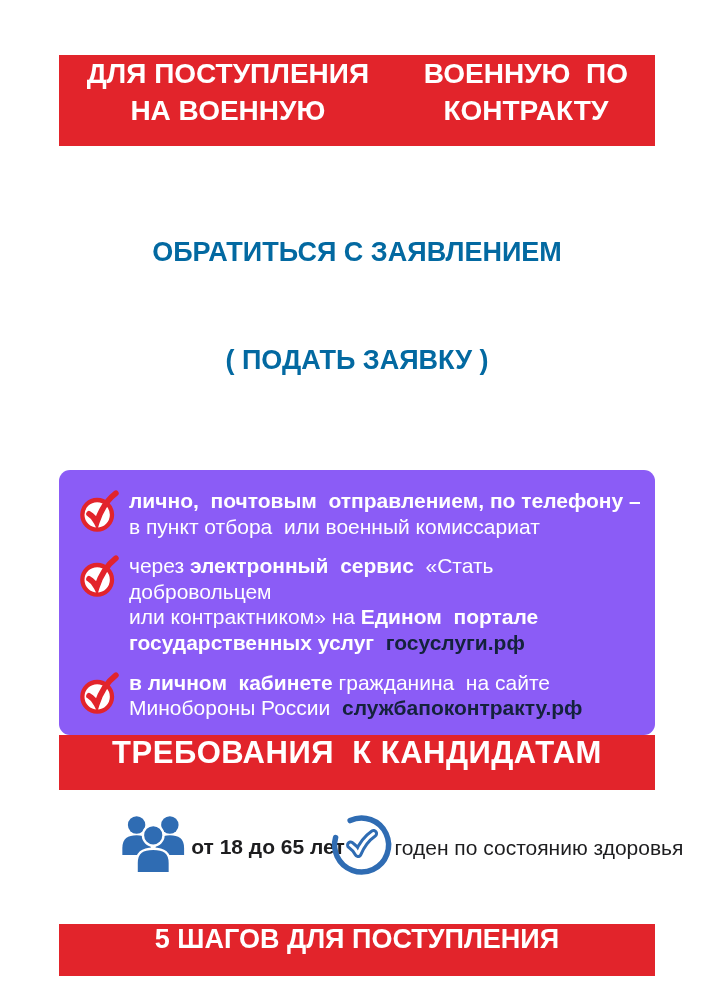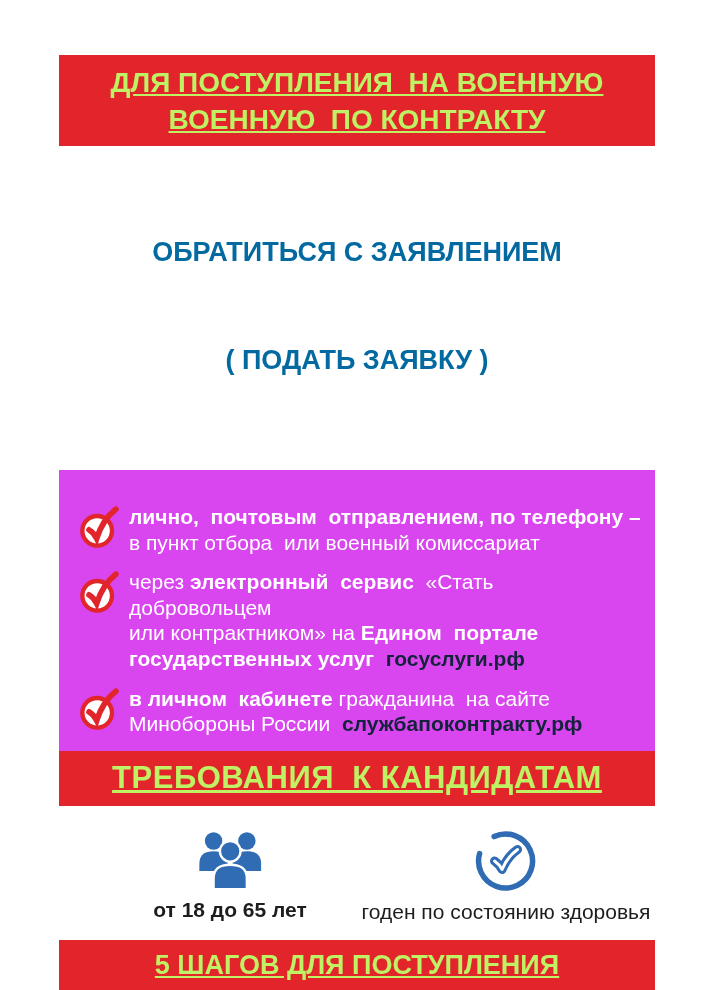--- a/index.html
+++ b/index.html
@@ -7,62 +7,62 @@
     width: 714px; height: 990px;
     background: #ffffff;
     font-family: "Liberation Sans", sans-serif;
     overflow: hidden;
   }
   .page { width: 714px; height: 990px; }
   .col { width: 596px; margin: 0 auto; }
 
   .banner {
     background: #e2242b;
-    color: #bef264;
+    color: #ffffff;
     font-weight: 700;
     text-align: center;
     display: flex;
-    flex-direction: column;
+    flex-direction: row;
     justify-content: center;
     white-space: pre-wrap;
-    text-decoration: underline;
   }
   .banner-top { margin-top: 55px; height: 91px; font-size: 28px; line-height: 37px; }
   .banner-req { height: 55px; font-size: 31px; letter-spacing: 0.5px; }
   .banner-steps { margin-top: 12px; height: 52px; font-size: 27px; }
 
   .heading {
     margin-top: 16px;
     text-align: center;
     color: #0369a1;
     font-weight: 700;
     font-size: 27px;
     line-height: 36px;
     white-space: pre-wrap;
   }
 
   .blue-box {
     margin-top: 20px;
-    background: #d946ef;
+    background: #8b5cf6;
     box-sizing: border-box;
-    padding: 34px 14px 14px 20px;
+    padding: 18px 14px 14px 20px;
     color: #ffffff;
+    border-radius: 11px;
   }
   .check-item { display: flex; align-items: flex-start; margin-bottom: 14px; }
   .check-item:last-child { margin-bottom: 0; }
   .check-big { width: 44px; height: 44px; flex: none; margin-right: 6px; margin-top: 1px; }
   .item-text { font-size: 21px; line-height: 1.22; }
   .item-text .line { white-space: pre-wrap; }
   .b { font-weight: 700; }
   .link { font-weight: 700; color: #14223c; }
 
   .req-row { position: relative; height: 100px; margin-top: 22px; }
   .req-col {
     position: absolute; top: 0; transform: translateX(-50%);
-    display: flex; flex-direction: column; align-items: center;
+    display: flex; flex-direction: row; align-items: center;
     white-space: nowrap;
   }
   .col-age { left: 171px; }
   .col-health { left: 413px; margin-left: 34px; }
   .req-label { margin-top: 6px; font-size: 21px; color: #1d1d1f; }
   .req-label.bold { font-weight: 700; }
   .people-icon { width: 76px; height: 64px; }
   .health-icon { width: 66px; height: 66px; }
 </style>
 </head>

